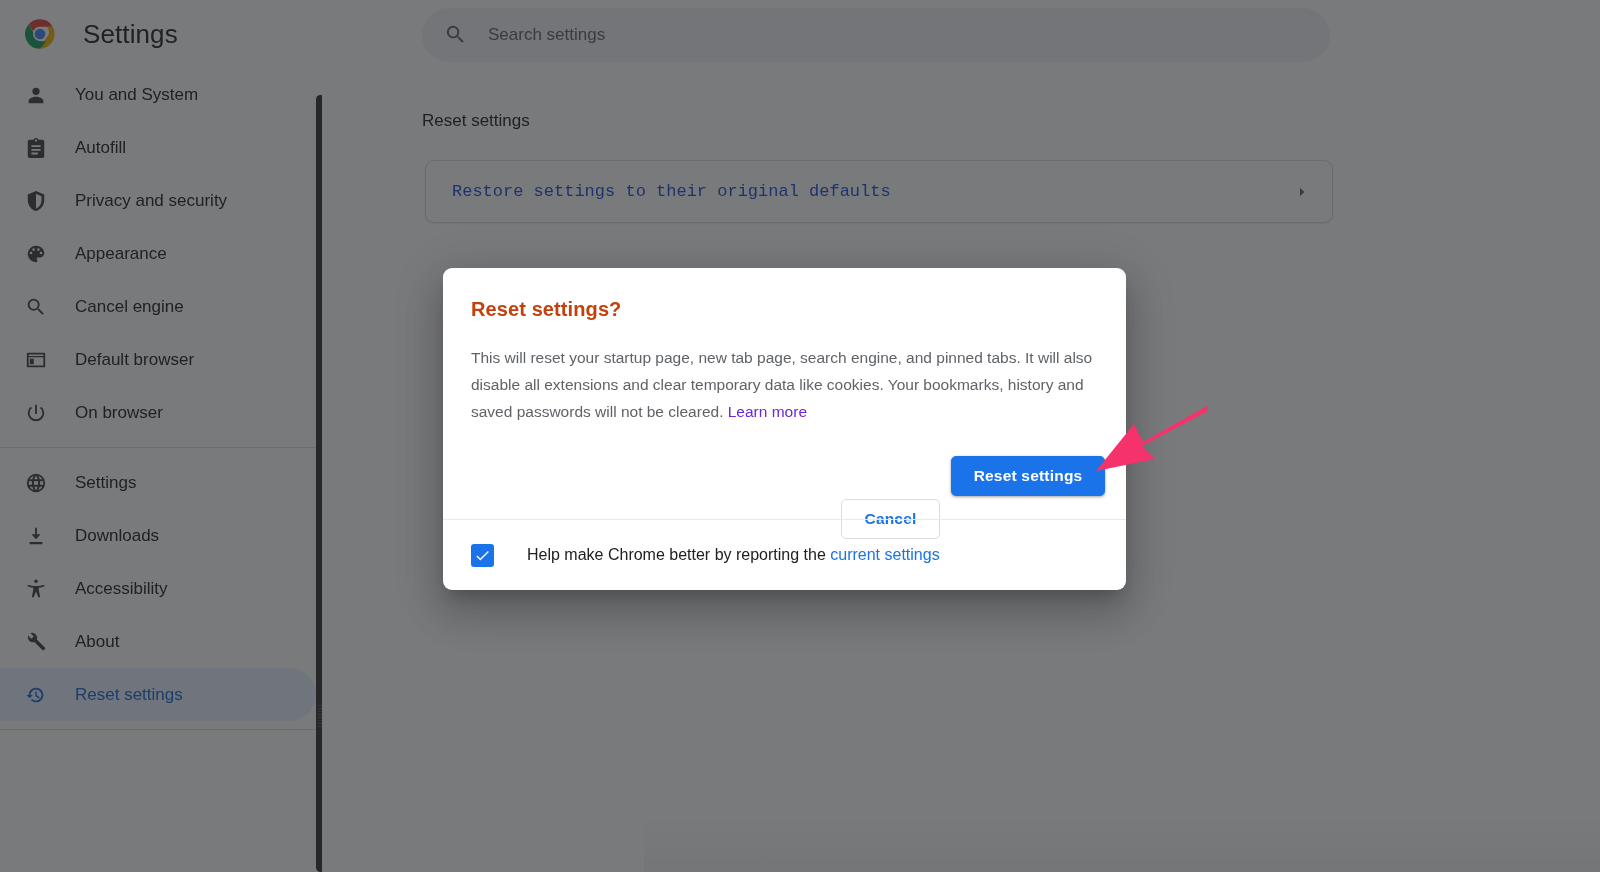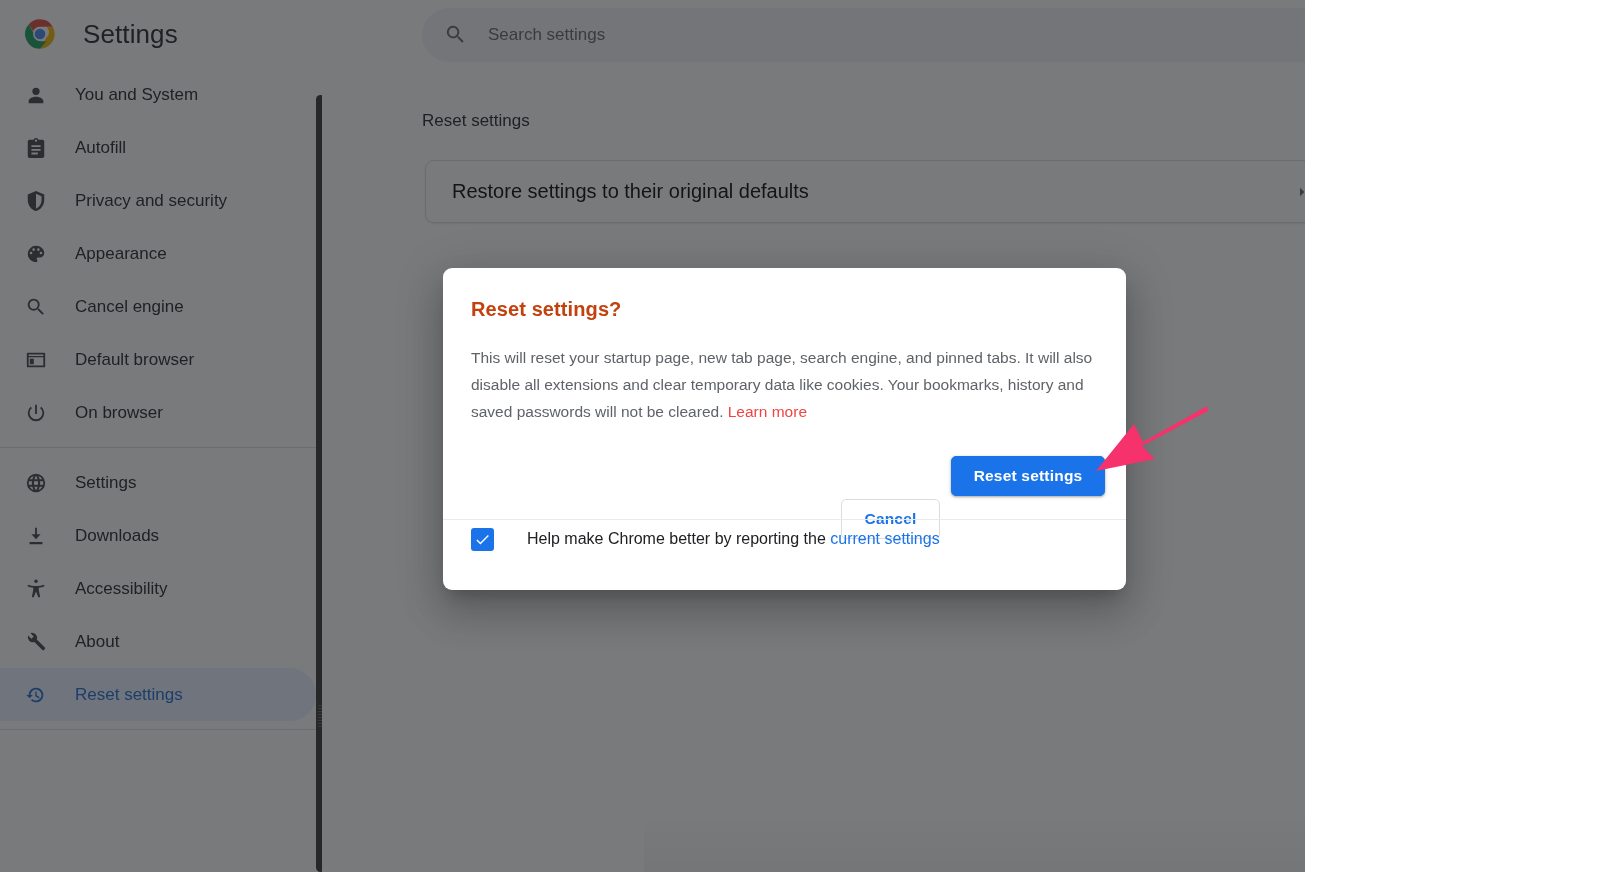--- a/index.html
+++ b/index.html
@@ -7,21 +7,21 @@
   html, body {
     width: 1600px;
     height: 872px;
     overflow: hidden;
     font-family: "Liberation Sans", sans-serif;
     background: #ffffff;
   }
 
   #root {
     position: relative;
-    width: 1305px;
+    width: 1600px;
     height: 872px;
     overflow: hidden;
     background: #ffffff;
   }
 
   
   #page-layer {
     position: absolute;
     inset: 0;
     background: #ffffff;
@@ -180,23 +180,24 @@
     border: 1px solid #dadce0;
     border-radius: 9px;
     background: #ffffff;
     display: flex;
     align-items: center;
     padding: 0 22px 0 26px;
     cursor: pointer;
     box-shadow: 0 1px 2px rgba(60,64,67,0.12);
   }
   .card-row-label {
-    font-size: 20px;
-    color: #000000;
+    font-size: 17px;
+    color: #1d4ed8;
     flex: 1;
+    font-family: Liberation Mono, monospace;
   }
   .card-chevron { width: 16px; height: 16px; flex: none; }
   .card-chevron svg { width: 16px; height: 16px; fill: #5f6368; display: block; }
 
   
   #bottom-shade {
     position: absolute;
     left: 322px;
     bottom: 0;
     width: 1278px;
@@ -237,21 +238,21 @@
     margin-bottom: 22px;
     letter-spacing: 0.1px;
   }
 
   .dlg-text {
     font-size: 15.5px;
     line-height: 27px;
     color: #5f6368;
     width: 626px;
   }
-  .dlg-text .lnk { color: #ef4444; cursor: pointer; text-align: center; }
+  .dlg-text .lnk { color: #6d28d9; cursor: pointer; text-align: center; }
 
   .dlg-actions {
     position: absolute;
     left: 0; top: 456px;
     width: 683px;
     height: 0;
   }
   .btn {
     position: absolute;
     height: 40px;
@@ -289,21 +290,21 @@
     left: 0;
     top: 251px;
     width: 683px;
     height: 1px;
     background: #e8eaed;
   }
 
   .dlg-footer {
     position: absolute;
     left: 0;
-    top: 236px;
+    top: 252px;
     width: 683px;
     height: 70px;
     display: flex;
     align-items: center;
     padding-left: 28px;
   }
   .checkbox {
     width: 23px; height: 23px;
     flex: none;
     background: #1a73e8;

